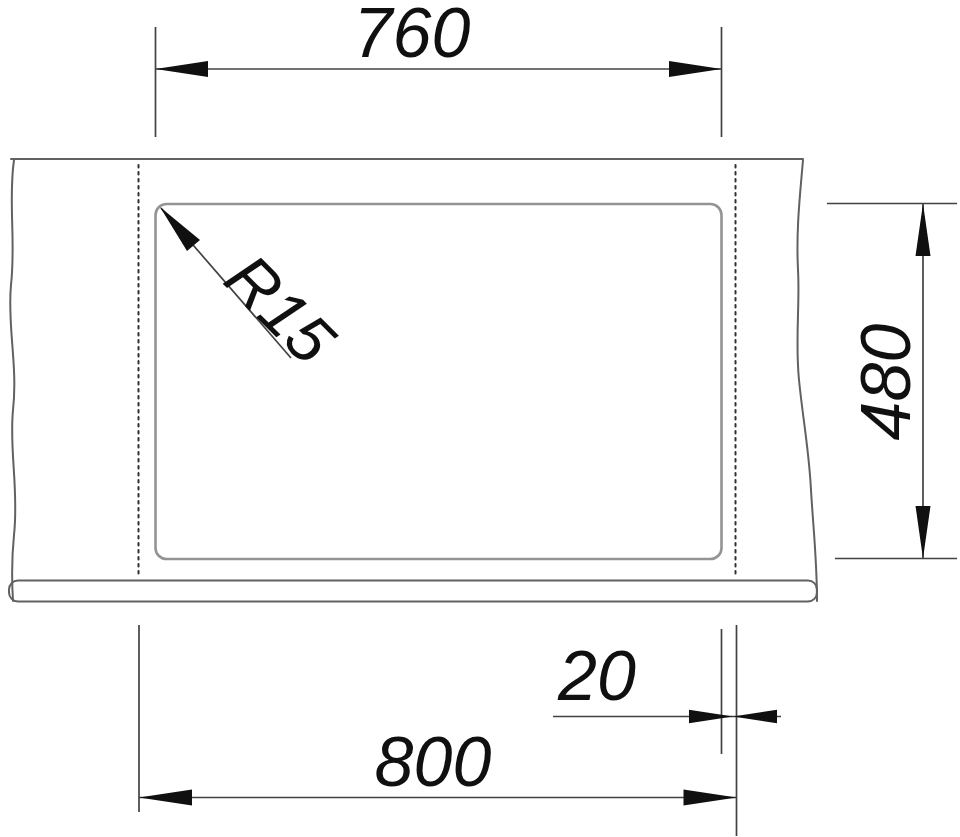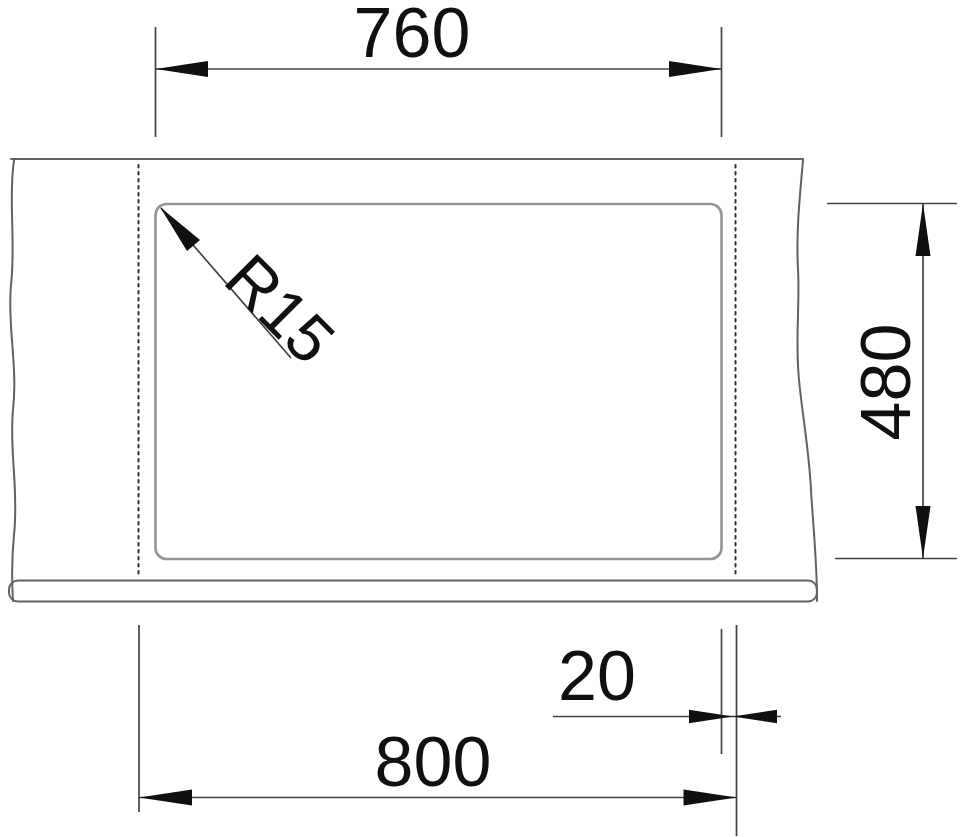--- a/index.html
+++ b/index.html
@@ -6,20 +6,21 @@
     margin: 0;
     padding: 0;
     background: #ffffff;
   }
   .stage {
     position: relative;
     width: 960px;
     height: 837px;
     background: #ffffff;
     overflow: hidden;
+    font-style: italic;
   }
   svg { display: block; }
   .dim-text {
     font-family: "Liberation Sans", "DejaVu Sans", sans-serif;
     font-size: 70px;
     font-weight: 400;
   }
   .dim-text-radius {
     font-family: "Liberation Sans", "DejaVu Sans", sans-serif;
     font-size: 66px;

